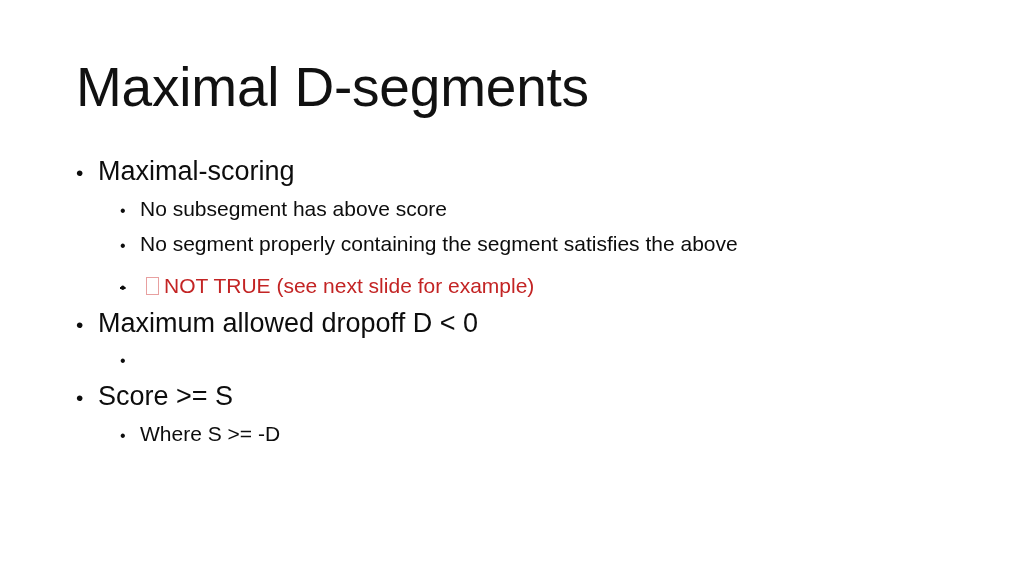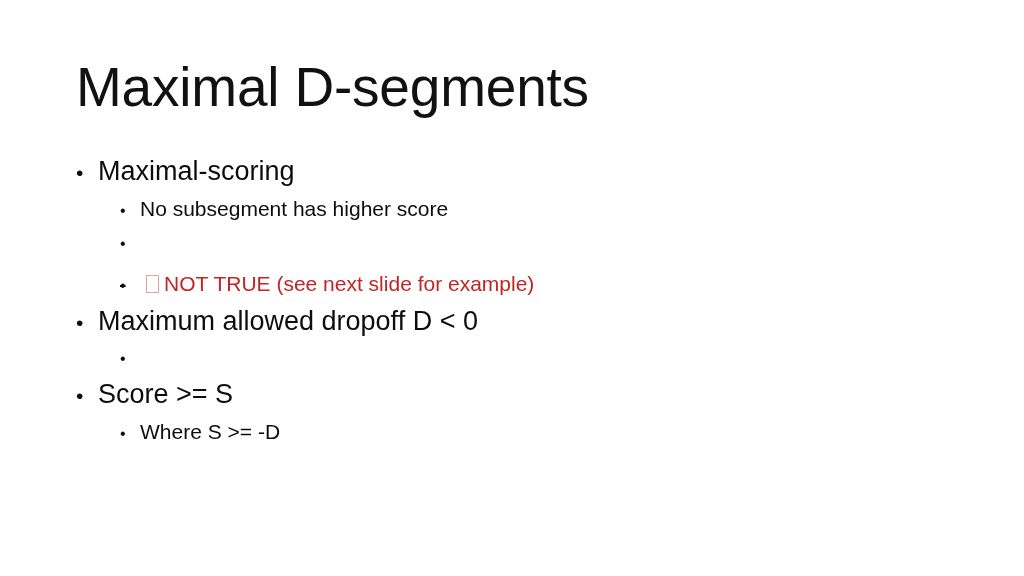--- a/index.html
+++ b/index.html
@@ -125,25 +125,26 @@
 
   <div class="body-list">
 
     <div class="bullet-row lvl1">
       <span class="marker">•</span>
       <span class="label">Maximal-scoring</span>
     </div>
 
     <div class="bullet-row lvl2">
       <span class="marker">•</span>
-      <span class="label">No subsegment has higher score</span>
+      <span class="label">No subsegment has above score</span>
     </div>
 
     <div class="bullet-row lvl2">
       <span class="marker">•</span>
+      <span class="label">No segment properly containing the segment satisfies the above</span>
     </div>
 
     <div class="bullet-row lvl2 struck-row">
       <span class="struck" style="display:inline-flex; align-items:baseline;">
         <span class="marker">•</span>
       </span>
       <span class="tofu"></span>
       <span class="red-note">NOT TRUE (see next slide for example)</span>
     </div>
 

